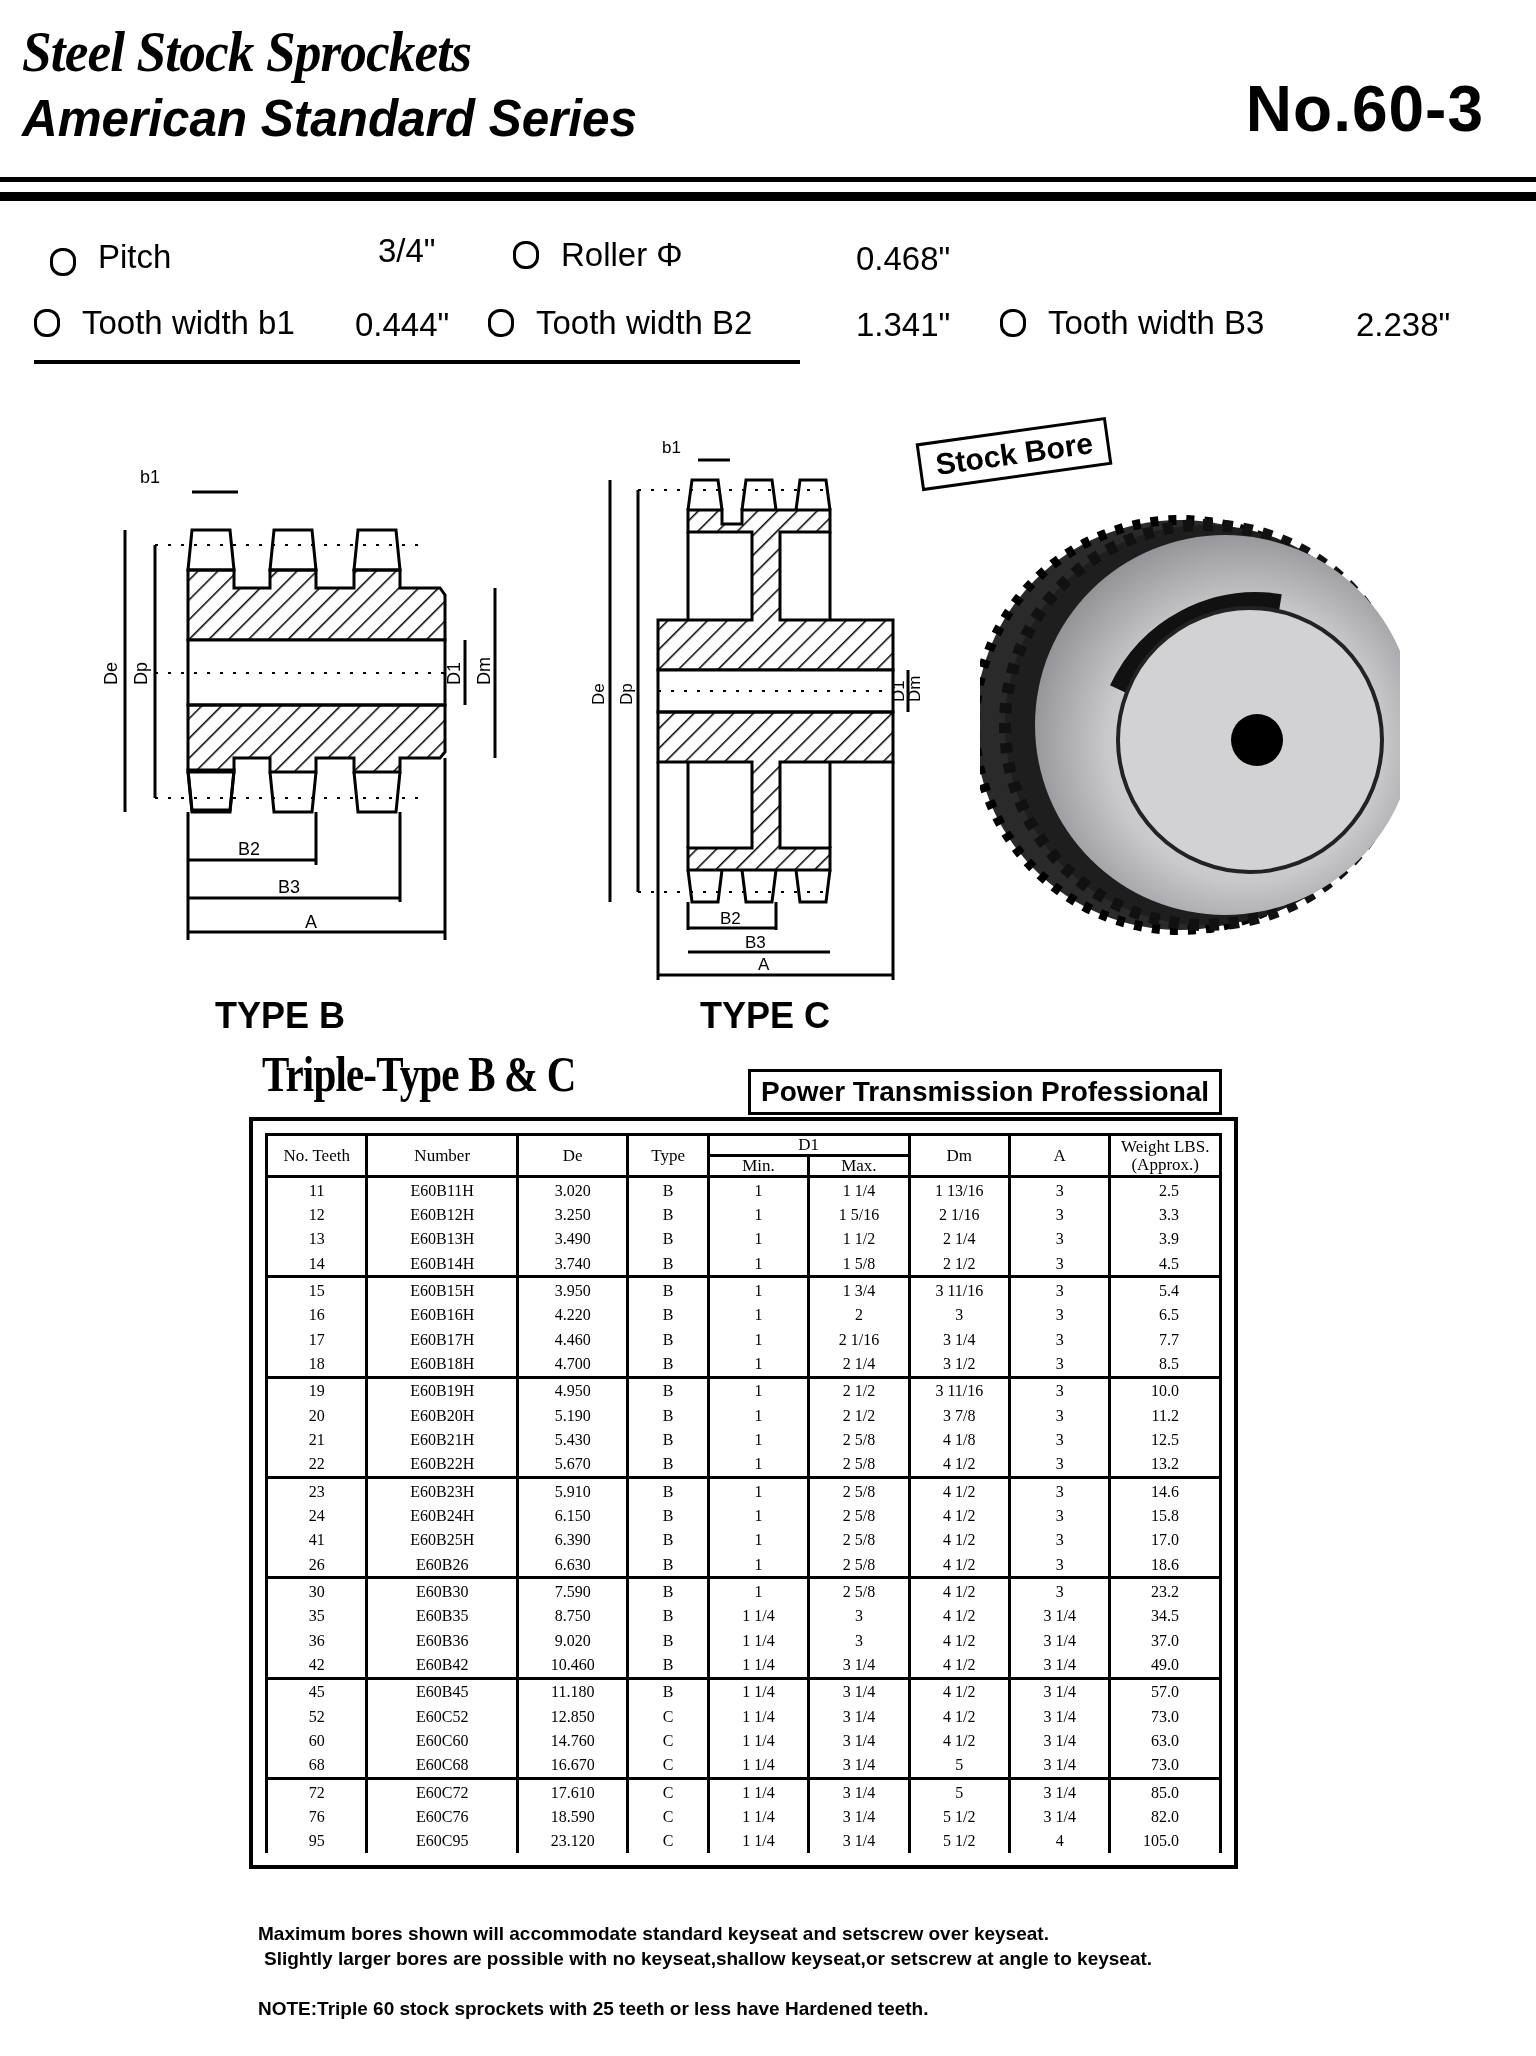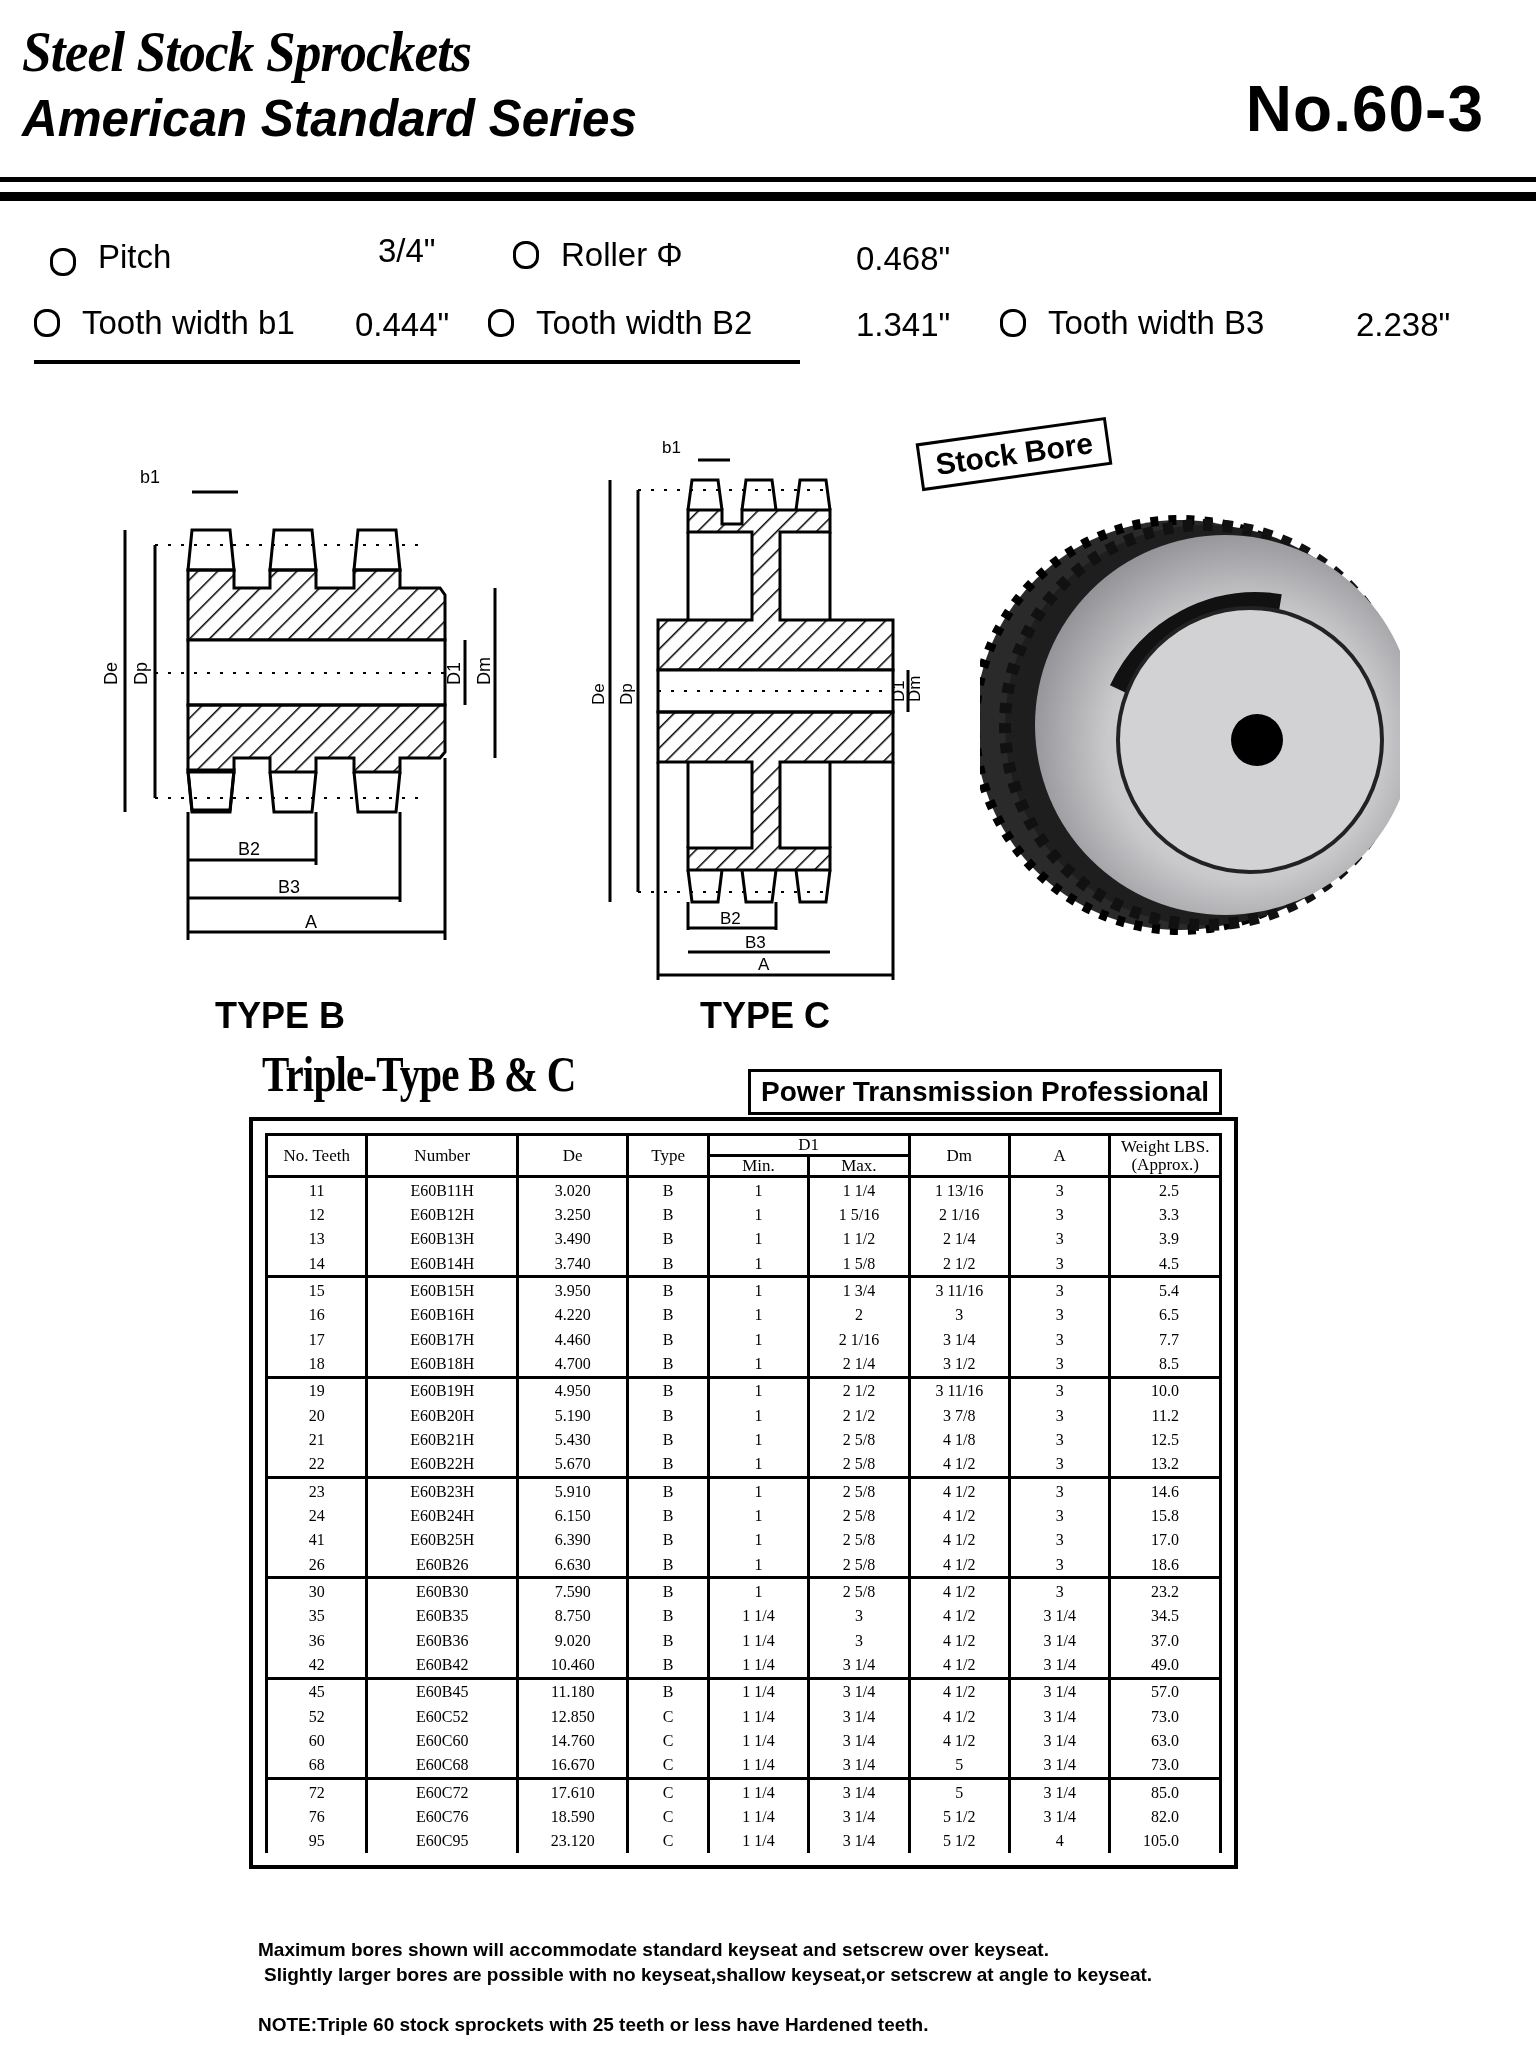--- a/index.html
+++ b/index.html
@@ -17,21 +17,21 @@
   .diag-label{font-weight:bold;font-size:36px;}
   .subtitle{left:262px;top:1045px;font-family:"Liberation Serif",serif;font-weight:bold;font-size:50px;transform:scaleX(0.82);transform-origin:left;letter-spacing:-1px;}
   .ptp{left:748px;top:1042px;border:3px solid #000;padding:4px 10px;font-weight:bold;font-size:28px;margin-top:27px;}
   .stockbore{left:918px;top:430px;border:3px solid #000;padding:4px 14px;font-weight:bold;font-size:30px;transform:rotate(-8deg);}
   .tablewrap{left:249px;top:1117px;width:989px;height:752px;border:4px solid #000;box-sizing:border-box;padding:12px;}
   table{border-collapse:collapse;width:100%;height:100%;font-family:"Liberation Serif",serif;font-size:16px;}
   th,td{border-left:3px solid #000;border-right:3px solid #000;text-align:center;padding:0;line-height:23px;}
   th{border:3px solid #000;font-weight:normal;font-size:17px;line-height:18px;}
   tr.grp td{border-top:3px solid #000;}
   td.w{text-align:right;padding-right:40px;}
-  .notes{left:258px;font-weight:bold;font-size:19px;margin-top:16px;}
+  .notes{left:258px;font-weight:bold;font-size:19px;}
 </style>
 </head>
 <body>
 
 <div class="abs title1">Steel Stock Sprockets</div>
 <div class="abs title2">American Standard Series</div>
 <div class="abs model">No.60-3</div>
 <div class="abs rule1"></div>
 <div class="abs rule2"></div>
 

